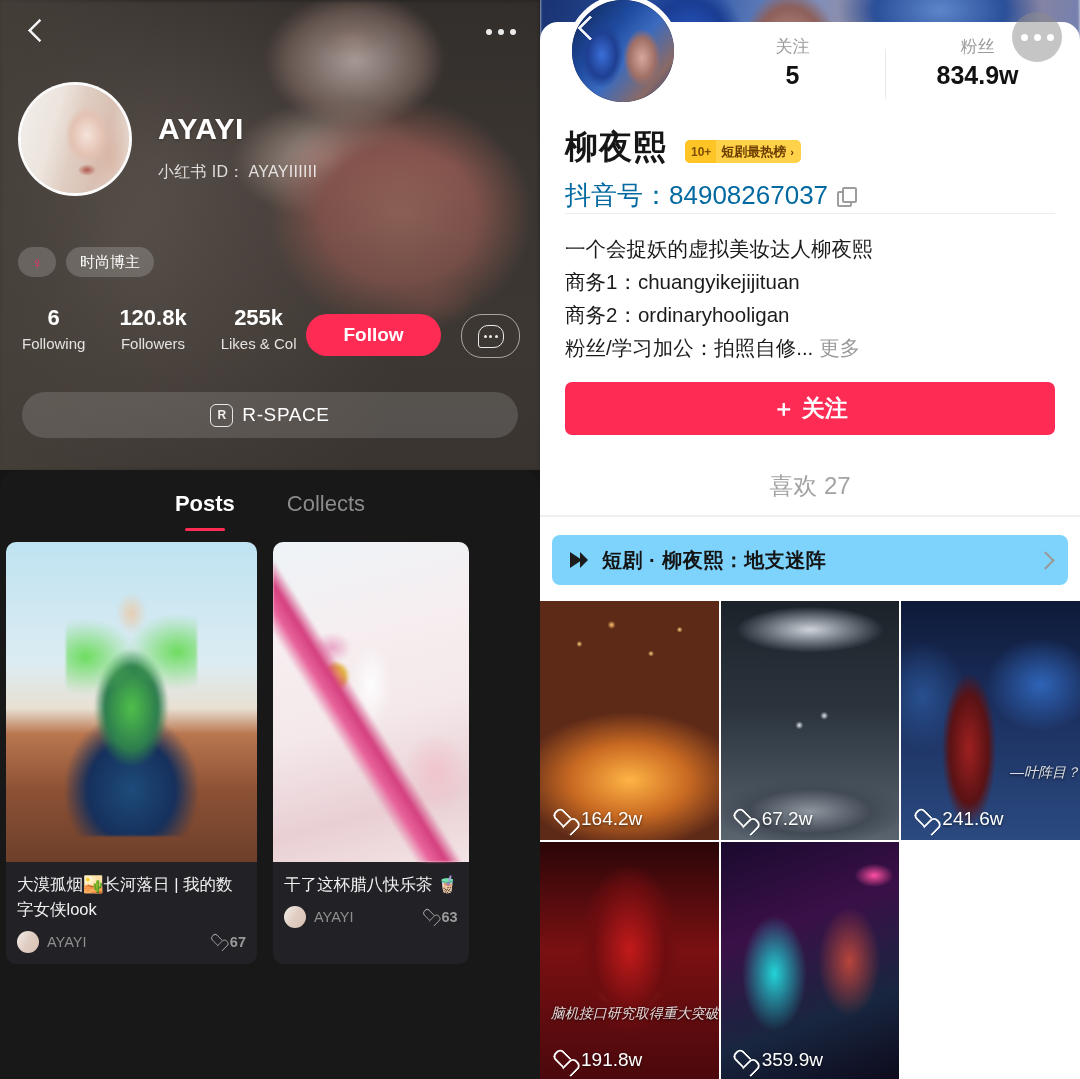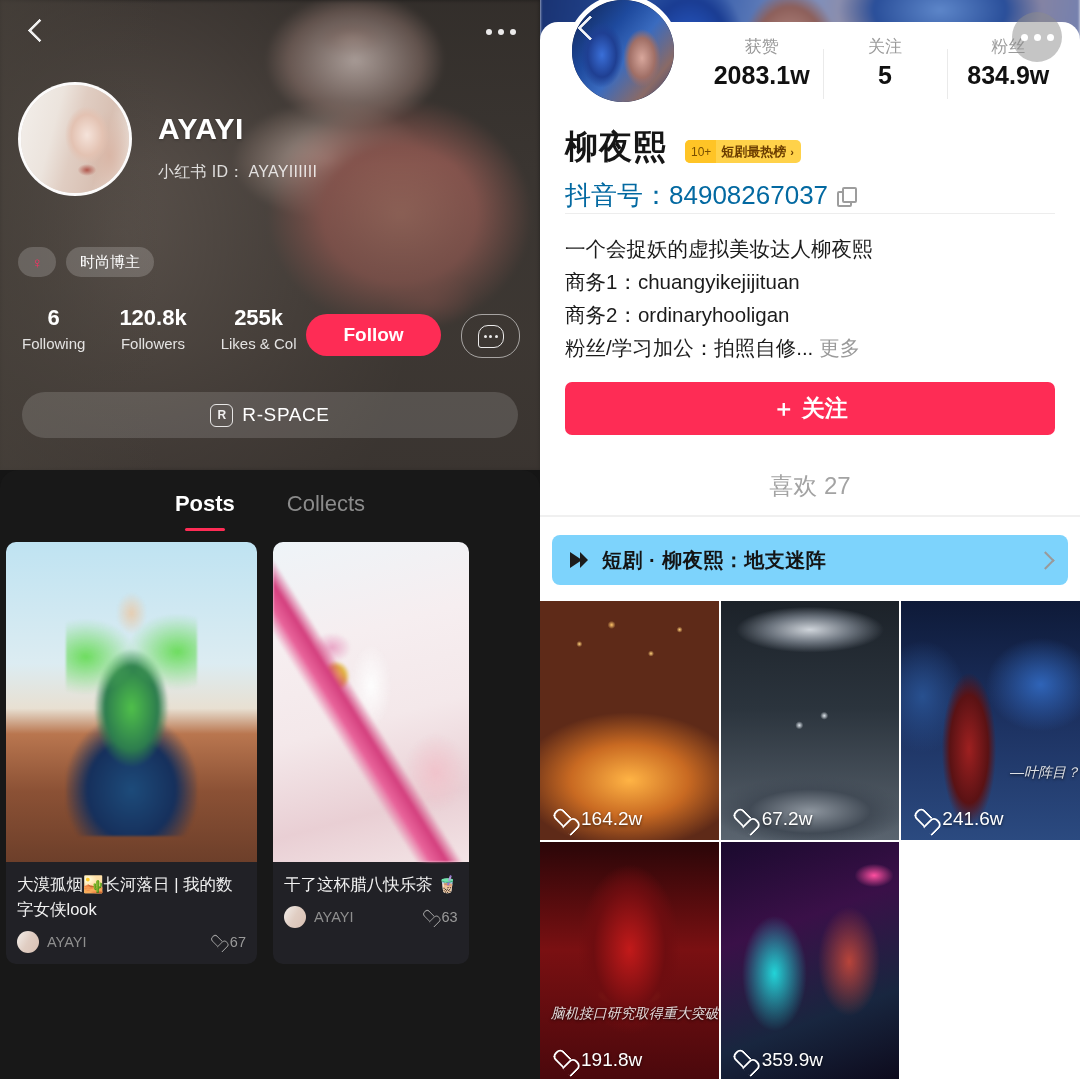--- a/index.html
+++ b/index.html
@@ -66,21 +66,21 @@
   .lp-tab.active:after{content:"";position:absolute;left:50%;transform:translateX(-50%);bottom:-10px;width:40px;height:3px;border-radius:2px;background:#fe2c55;}
 
   .lp-grid{position:absolute;left:0;top:72px;width:540px;padding:0 6px;box-sizing:border-box;display:flex;gap:6px;}
   .lp-col{flex:1;display:flex;flex-direction:row;gap:10px;}
   .pcard{background:#212126;border-radius:10px;overflow:hidden;cursor:pointer;}
   .pthumb{width:100%;display:block;position:relative;}
   .pcap{padding:10px 11px 0 11px;color:#f2f2f2;font-size:16.5px;line-height:25px;}
   .pmeta{display:flex;align-items:center;padding:9px 11px 11px 11px;gap:8px;}
   .pav{width:22px;height:22px;border-radius:50%;flex:none;background:linear-gradient(120deg,#f3efeb 0%,#e0cdc2 50%,#d8c0b3 100%);}
   .pname{color:#8f8f8f;font-size:14.5px;flex:1;overflow:hidden;white-space:nowrap;}
-  .plike{display:flex;align-items:center;gap:5px;color:#9a9a9a;font-size:14.5px;}
+  .plike{display:flex;align-items:flex-start;gap:5px;color:#9a9a9a;font-size:14.5px;font-weight:bold;}
   .hrt{width:14px;height:14px;position:relative;display:inline-block;}
   .hrt:before,.hrt:after{content:"";position:absolute;top:1px;width:6.2px;height:9.5px;border-radius:4px 4px 0 0;border:1.4px solid currentColor;border-bottom:none;}
   .hrt:before{left:6.6px;transform:rotate(45deg);transform-origin:0 100%;}
   .hrt:after{left:6.6px;transform:rotate(-45deg);transform-origin:0 100%;}
 
   
   .t-desert{height:320px;background:
       linear-gradient(180deg,#bfe3f2 0%,#dcecf2 38%,#e8e0d2 52%,#b9764f 60%,#8b5135 78%,#6d3f2a 100%);position:relative;}
   .t-desert:after{content:"";position:absolute;left:24%;top:12%;width:52%;height:80%;
     background:
@@ -136,21 +136,21 @@
 
   .rp-stats{position:absolute;left:160px;top:22px;width:370px;height:82px;display:flex;align-items:center;z-index:6;}
   .rp-stat{flex:1;display:flex;flex-direction:column;align-items:center;justify-content:center;position:relative;}
   .rp-stat+.rp-stat:before{content:"";position:absolute;left:0;top:14px;width:1px;height:50px;background:#eaeaea;}
   .rp-stat .k{color:#9a9a9a;font-size:17px;line-height:24px;}
   .rp-stat .v{color:#111;font-size:25px;font-weight:bold;line-height:31px;margin-top:1px;}
 
   .rp-namerow{position:absolute;left:25px;top:125px;display:flex;align-items:center;gap:18px;z-index:6;}
   .rp-name{font-size:33px;font-weight:bold;color:#161616;letter-spacing:1px;}
   .rp-badge{display:flex;align-items:stretch;height:23px;border-radius:5px;overflow:hidden;background:#ffd24a;position:relative;top:4px;}
-  .rp-badge .crown{background:#ffc426;color:#7a4f00;font-size:12px;font-weight:normal;display:flex;align-items:center;padding:0 5px 0 6px;position:relative;}
+  .rp-badge .crown{background:#ffc426;color:#7a4f00;font-size:12px;font-weight:bold;display:flex;align-items:center;padding:0 5px 0 6px;position:relative;}
   .rp-badge .crown:before{content:"";position:absolute;left:5px;top:-4px;width:18px;height:7px;background:#ffc426;clip-path:polygon(0 100%,0 25%,25% 65%,50% 0,75% 65%,100% 25%,100% 100%);}
   .rp-badge .btxt{color:#6b3d00;font-size:13px;font-weight:bold;display:flex;align-items:center;padding:0 7px 0 5px;gap:4px;}
   .rp-badge .btxt .ch{font-size:11px;}
 
   .rp-idrow{position:absolute;left:25px;top:178px;display:flex;align-items:center;gap:9px;z-index:6;}
   .rp-id{color:#0369a1;font-size:26px;}
   .copy-ic{width:17px;height:17px;position:relative;}
   .copy-ic:before{content:"";position:absolute;left:0;top:4px;width:11px;height:12px;border:2px solid #9d9d9d;border-radius:2px;}
   .copy-ic:after{content:"";position:absolute;left:5px;top:0;width:11px;height:12px;border:2px solid #9d9d9d;border-radius:2px;background:#fff;}
 
@@ -342,24 +342,20 @@
         <i></i>
         <i></i>
       </div>
 
     <div class="rp-avatar">
         <div class="rp-avatar-img"></div>
       </div>
 
     <div class="rp-stats">
       <div class="rp-stat">
-        <div class="k">获赞</div>
-        <div class="v">2083.1w</div>
-      </div>
-      <div class="rp-stat">
         <div class="k">关注</div>
         <div class="v">5</div>
       </div>
       <div class="rp-stat">
         <div class="k">粉丝</div>
         <div class="v">834.9w</div>
       </div>
     </div>
 
     <div class="rp-namerow">

